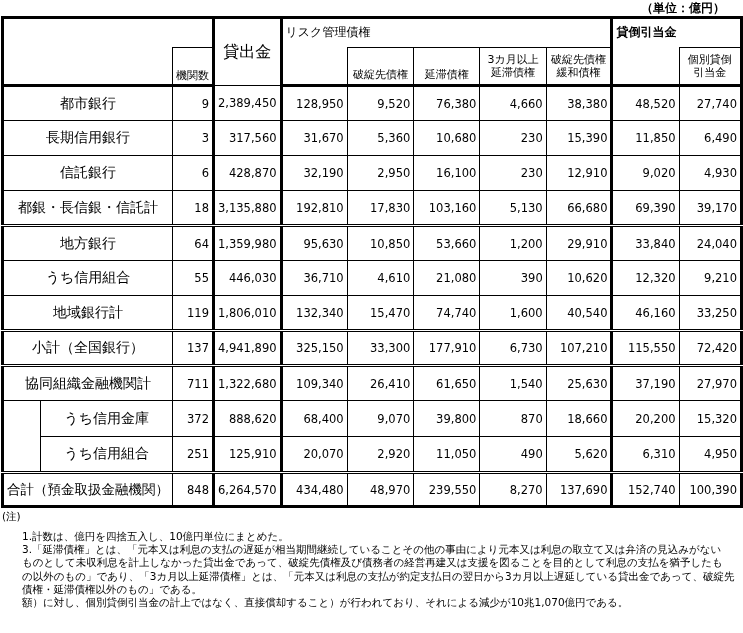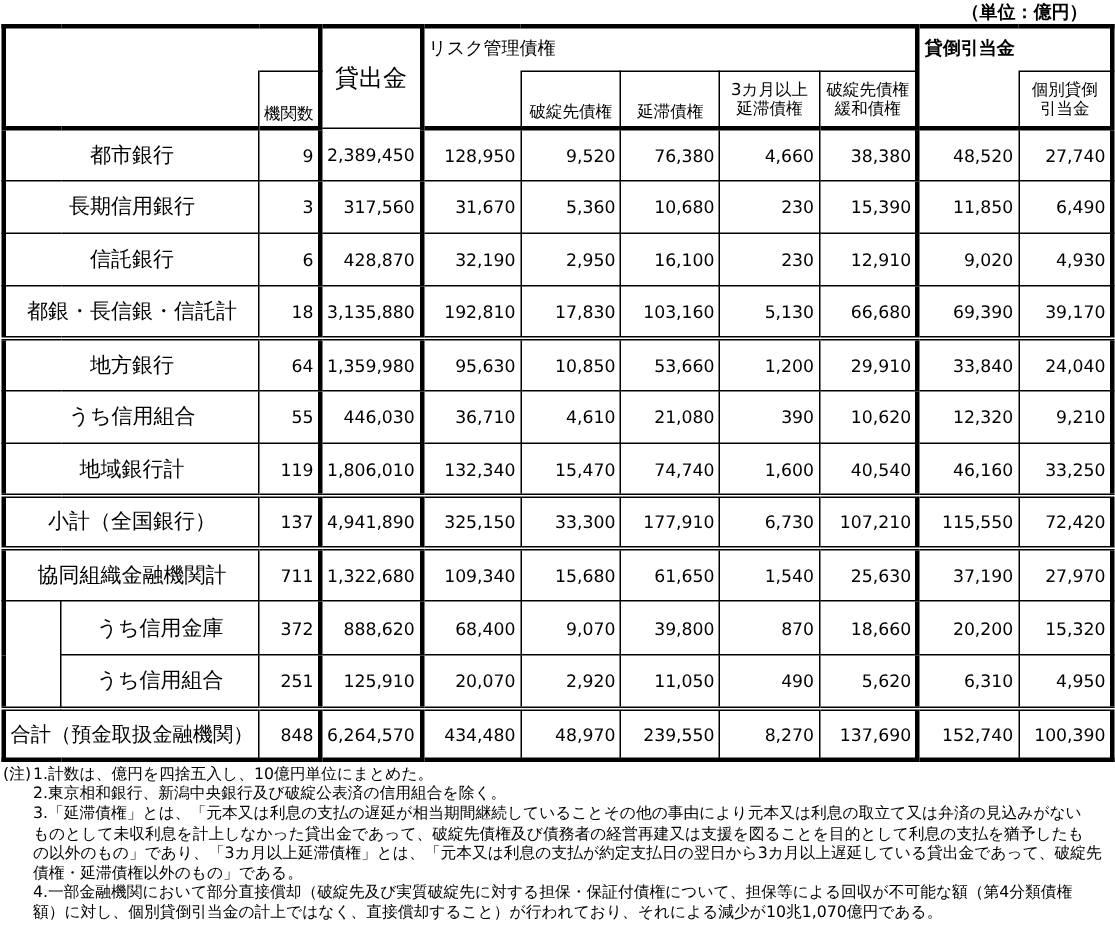--- a/index.html
+++ b/index.html
@@ -33,21 +33,21 @@
   .thick-r { border-right: 3px solid #000 !important; }
   .dbl-top td { border-top: 3px double #000 !important; }
   .hdr-bottom td { border-bottom: 3px solid #000 !important; }
   .h-small { font-size: 11px; line-height: 13px; }
   .notes {
     position: absolute; left: 2px; top: 510px; width: 740px;
     font-size: 10.5px; line-height: 13.2px;
   }
   .notes .row { display: flex; }
   .notes .prefix { width: 20px; flex: 0 0 20px; }
-  .notes .body { flex: 1; }
+  .notes .body { flex: 1; margin-top: 20px; }
   .notes .indent { padding-left: 20px; }
 </style>
 </head>
 <body>
 
 <div class="unit">（単位：億円）</div>
 
 <table class="main">
   <colgroup>
     <col style="width:37px">
@@ -194,21 +194,21 @@
     <td class="num thick-r">107,210</td>
     <td class="num">115,550</td>
     <td class="num">72,420</td>
   </tr>
 
   <tr class="dbl-top" style="height:35px">
     <td colspan="2" class="lbl">協同組織金融機関計</td>
     <td class="num">711</td>
     <td class="num thick-l thick-r">1,322,680</td>
     <td class="num">109,340</td>
-    <td class="num">15,680</td>
+    <td class="num">26,410</td>
     <td class="num">61,650</td>
     <td class="num">1,540</td>
     <td class="num thick-r">25,630</td>
     <td class="num">37,190</td>
     <td class="num">27,970</td>
   </tr>
 
   <tr style="height:36px">
     <td rowspan="2" style="border-top:none;"></td>
     <td class="lbl">うち信用金庫</td>
@@ -249,20 +249,18 @@
     <td class="num">100,390</td>
   </tr>
 </tbody>
   </table>
 
 <div class="notes">
   <div class="row">
     <span class="prefix">(注)</span>
     <span class="body">1.計数は、億円を四捨五入し、10億円単位にまとめた。</span>
   </div>
-  <div class="indent">2.東京相和銀行、新潟中央銀行及び破綻公表済の信用組合を除く。</div>
   <div class="indent">3.「延滞債権」とは、「元本又は利息の支払の遅延が相当期間継続していることその他の事由により元本又は利息の取立て又は弁済の見込みがない</div>
   <div class="indent">ものとして未収利息を計上しなかった貸出金であって、破綻先債権及び債務者の経営再建又は支援を図ることを目的として利息の支払を猶予したも</div>
   <div class="indent">の以外のもの」であり、「3カ月以上延滞債権」とは、「元本又は利息の支払が約定支払日の翌日から3カ月以上遅延している貸出金であって、破綻先</div>
   <div class="indent">債権・延滞債権以外のもの」である。</div>
-  <div class="indent">4.一部金融機関において部分直接償却（破綻先及び実質破綻先に対する担保・保証付債権について、担保等による回収が不可能な額（第4分類債権</div>
   <div class="indent">額）に対し、個別貸倒引当金の計上ではなく、直接償却すること）が行われており、それによる減少が10兆1,070億円である。</div>
 </div>
 
 </body></html>

